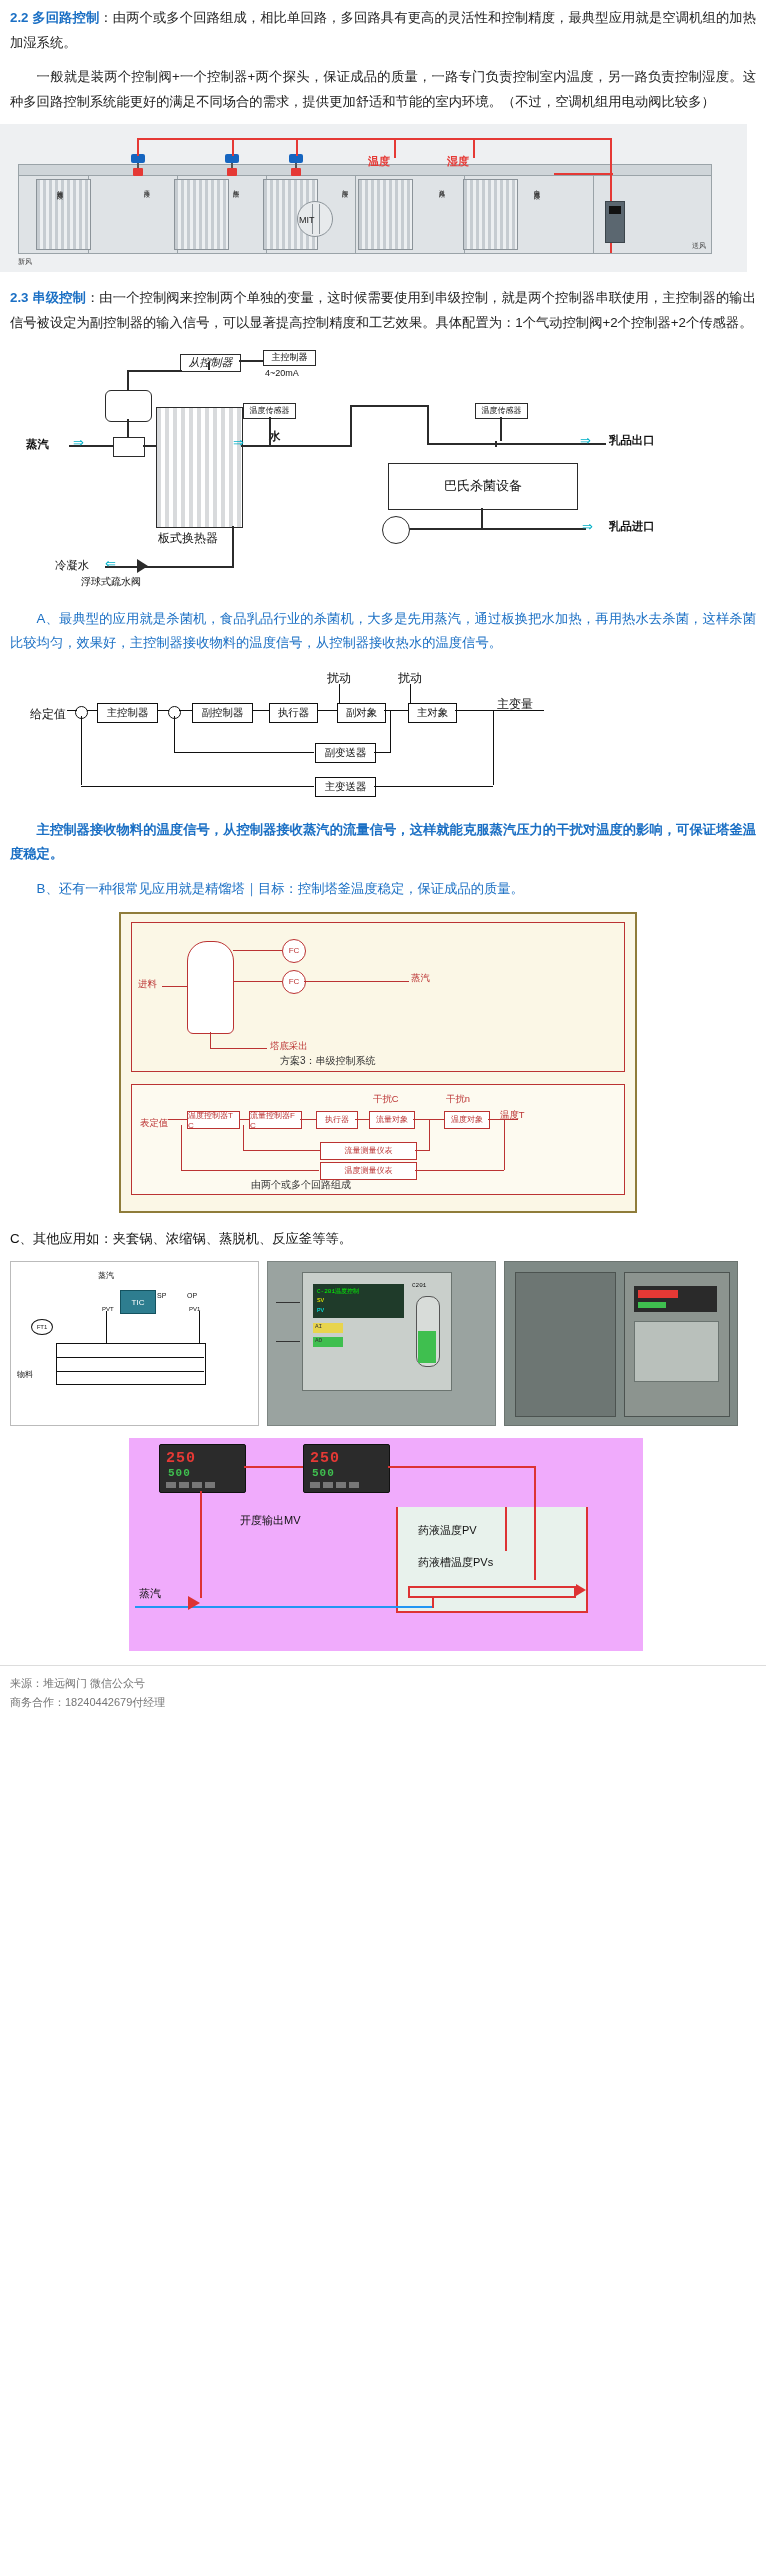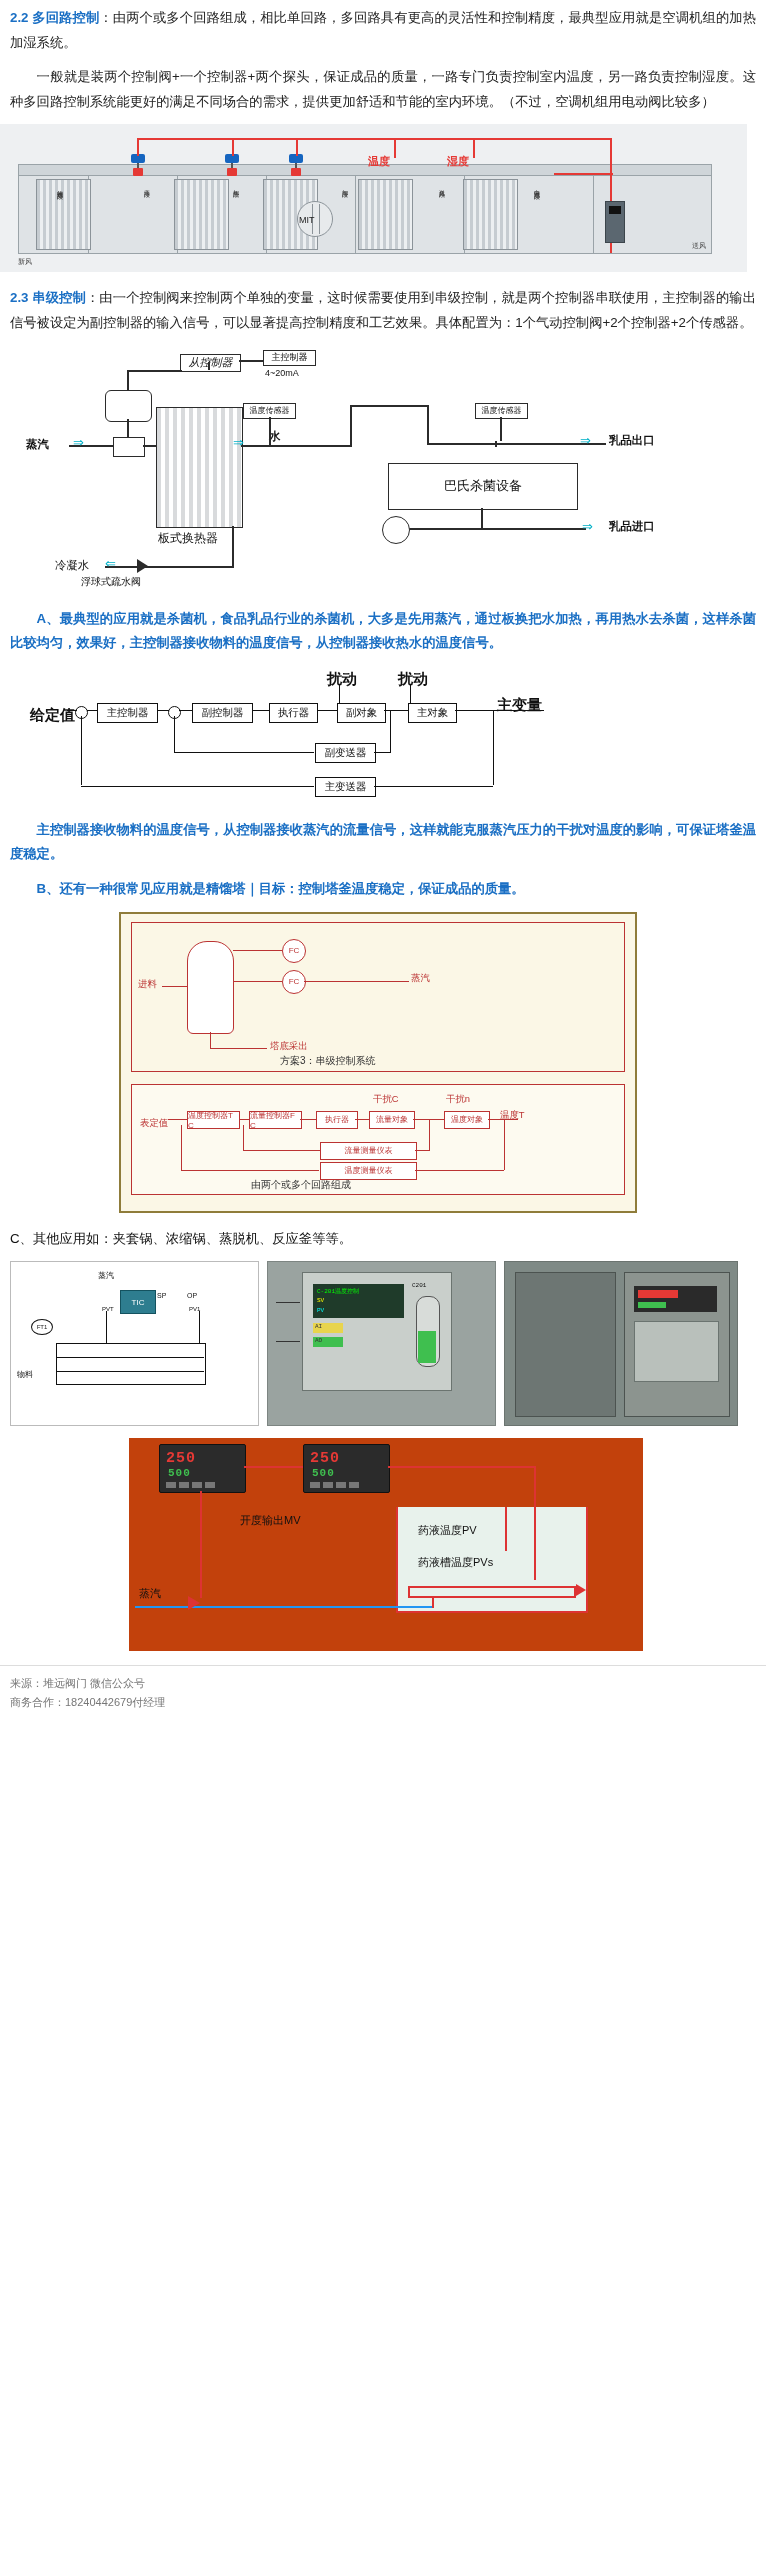--- a/index.html
+++ b/index.html
@@ -14,21 +14,21 @@
   p.body{
     font-size:13.3px;
     line-height:1.85;
     margin:6px 0 10px 0;
     color:#222;
     text-align:justify;
   }
   .hnum{color:#1a6fc4;font-weight:bold;}
   .htitle{color:#1a6fc4;font-weight:bold;}
   .indent{text-indent:2em;}
-  .blue{color:#1a6fc4;font-weight:bold;}
+  .blue{color:#1a6fc4;font-weight:normal;}
   .figure{margin:6px 0 14px 0;position:relative;}
 
   
   .fig1{width:747px;height:148px;background:#eef0f2;position:relative;border:0;margin-left:0;}
   .ahu-body{position:absolute;left:18px;top:51px;width:692px;height:77px;background:#dfe3e6;border:1px solid #9aa3a8;}
   .ahu-seg{position:absolute;top:0;height:77px;border-right:1px solid #9aa3a8;}
   .ahu-top{position:absolute;left:18px;top:40px;width:692px;height:12px;background:#cfd5d9;border:1px solid #9aa3a8;border-bottom:none;}
   .coil{position:absolute;top:55px;width:53px;height:69px;background:repeating-linear-gradient(90deg,#c6ccd1 0 3px,#eceff1 3px 6px);border:1px solid #8b9399;}
   .vlabel{position:absolute;font-size:6px;color:#333;writing-mode:vertical-rl;text-orientation:upright;letter-spacing:1px;line-height:1;}
   .valve{position:absolute;width:14px;height:22px;}
@@ -51,21 +51,21 @@
   .f2cyan{position:absolute;color:#00b0c7;font-size:13px;}
   .f2hx{position:absolute;left:146px;top:61px;width:85px;height:119px;background:repeating-linear-gradient(90deg,#d8dadc 0 4px,#ffffff 4px 8px);border:1.5px solid #2b2b2b;}
   .f2valve{position:absolute;width:22px;height:14px;}
   .f2valve:before{content:"";position:absolute;left:0;top:0;border-style:solid;border-width:7px 11px;border-color:transparent transparent transparent #2b2b2b;}
   .f2circ{position:absolute;width:26px;height:26px;border:1.5px solid #2b2b2b;border-radius:50%;background:#fff;}
 
   
   .fig3{width:707px;height:138px;background:#fff;position:relative;margin-left:30px;}
   .b3{position:absolute;border:1px solid #111;background:#fff;font-size:10.4px;display:flex;align-items:center;justify-content:center;color:#111;height:18px;}
   .l3{position:absolute;background:#111;}
-  .t3{position:absolute;font-size:15px;color:#111;font-weight:bold;}
+  .t3{position:absolute;font-size:12px;color:#111;}
   .c3{position:absolute;width:11px;height:11px;border:1px solid #111;border-radius:50%;background:#fff;}
 
   
   .fig4{width:514px;height:297px;background:#fbf7e6;border:2px solid #8f7c3a;position:relative;margin-left:119px;}
   .f4inner{position:absolute;left:10px;top:8px;right:10px;height:148px;border:1px solid #b33;}
   .f4b{position:absolute;border:1px solid #b33;background:#fff;font-size:9px;display:flex;align-items:center;justify-content:center;color:#b33;height:16px;}
   .f4l{position:absolute;background:#b33;}
   .f4t{position:absolute;font-size:9.4px;color:#b33;}
   .f4cap{position:absolute;font-size:10px;color:#333;}
   .f4low{position:absolute;left:10px;top:170px;right:10px;height:109px;background:#fdfaf0;border:1px solid #b33;}
@@ -75,21 +75,21 @@
   .f5a{width:247px;height:163px;background:#fff;border:1px solid #bbb;position:relative;}
   .f5b{width:227px;height:163px;background:#9aa3a0;position:relative;border:1px solid #7d8582;}
   .f5c{width:232px;height:163px;background:#7f8a86;position:relative;border:1px solid #6b7470;}
   .hmi-panel{position:absolute;background:#c9cfcb;border:1px solid #6b7470;}
   .hmi-dark{position:absolute;background:#1f3b2a;}
   .hmi-txt{position:absolute;font-size:6px;color:#0f0;font-family:"Liberation Mono",monospace;}
   .hmi-yellow{position:absolute;background:#e8d44d;}
   .hmi-green{position:absolute;background:#3fbf4f;}
 
   
-  .fig6{width:514px;height:213px;background:#c2410c;position:relative;margin:6px 0 12px 129px;}
+  .fig6{width:514px;height:213px;background:#f0abfc;position:relative;margin:6px 0 12px 129px;}
   .ctrl{position:absolute;width:85px;height:47px;background:#2b2b2b;border:1px solid #111;border-radius:2px;}
   .ctrl .pv{position:absolute;left:6px;top:5px;font-size:15px;color:#e53935;font-family:"Liberation Mono",monospace;font-weight:bold;letter-spacing:1px;}
   .ctrl .sv{position:absolute;left:8px;top:22px;font-size:11px;color:#3fbf4f;font-family:"Liberation Mono",monospace;font-weight:bold;letter-spacing:1px;}
   .ctrl .btns{position:absolute;left:6px;bottom:4px;display:flex;gap:3px;}
   .ctrl .btns i{display:block;width:10px;height:6px;background:#777;}
   .tank6{position:absolute;left:267px;top:69px;width:188px;height:104px;border:2px solid #d33;border-top:none;background:#e8f2ec;}
   .f6t{position:absolute;font-size:11px;color:#111;}
   .f6l{position:absolute;background:#d33;}
   .f6blue{position:absolute;background:#2196f3;}
 

